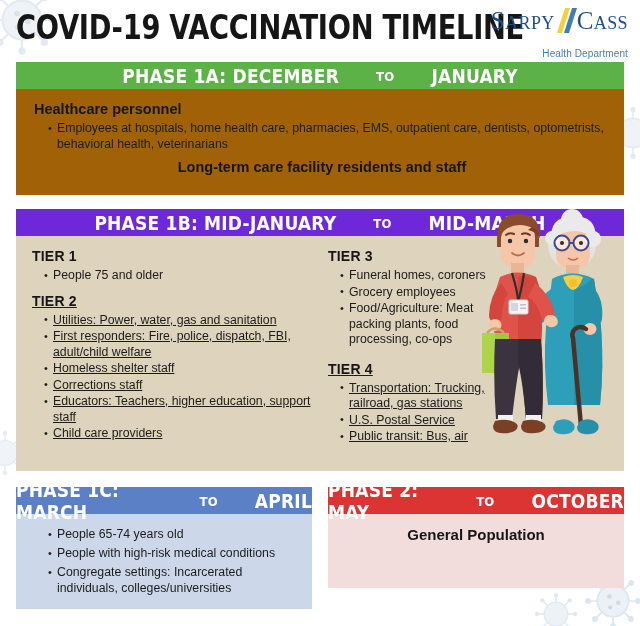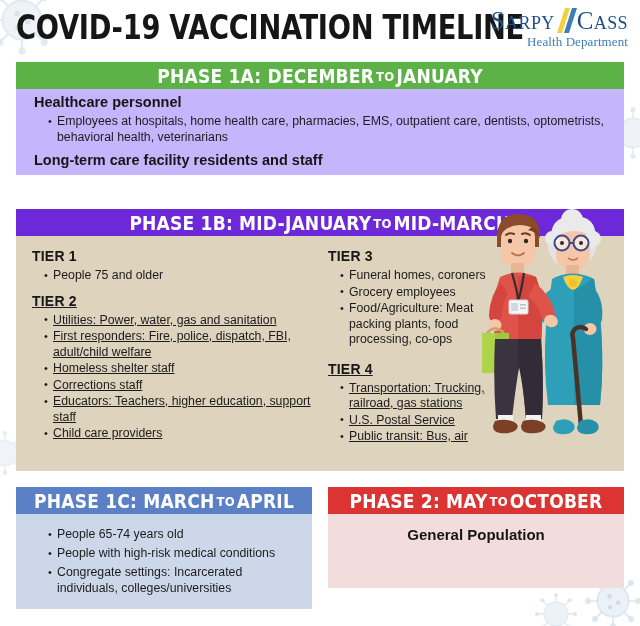--- a/index.html
+++ b/index.html
@@ -62,64 +62,65 @@
     font-variant: small-caps;
     font-weight: normal;
   }
   #logo-main .slash {
     display: inline-block;
     width: 22px;
     position: relative;
     vertical-align: baseline;
   }
   #logo-sub {
-    font-family: Liberation Serif, serif;
-    font-size: 13px;
+    font-family: Liberation Sans, sans-serif;
+    font-size: 10px;
     line-height: 15px;
     color: #3d7fb5;
     letter-spacing: 0.1px;
-    margin-top: 0;
+    margin-top: 12px;
   }
 
   
   .panel {
     position: absolute;
     overflow: hidden;
   }
   .panel-head {
     height: 27px;
     display: flex;
     align-items: center;
     justify-content: center;
     color: #ffffff;
     font-family: "Liberation Sans Narrow", "DejaVu Sans Condensed", "Liberation Sans", sans-serif;
     font-weight: bold;
     font-size: 19px;
     letter-spacing: 0.2px;
     text-transform: uppercase;
     position: relative;
     z-index: 3;
+    gap: 35px;
   }
   .panel-head .small {
     font-size: 13px;
     padding: 0 2px;
     position: relative;
     top: 1px;
   }
   .panel-body {
     position: relative;
     z-index: 2;
     padding: 9px 14px 8px 14px;
     color: #1c1c1c;
   }
 
   
   #phase1a { left: 16px; top: 62px; width: 608px; height: 133px; }
   #phase1a .panel-head { background: #5cb246; }
-  #phase1a .panel-body { background: #c4b5fd; height: 86px; box-sizing: border-box; padding-top: 4px; }
+  #phase1a .panel-body { background: #a16207; height: 106px; box-sizing: border-box; padding-top: 11px; }
 
   .group-title {
     font-weight: bold;
     font-size: 14.5px;
     line-height: 18px;
     margin: 0 0 3px 4px;
     color: #161616;
   }
   ul.bul {
     list-style: none;
@@ -308,21 +309,21 @@
     <div class="panel-head">
       <span>Phase 1A: December</span>
         <span class="small">to</span>
         <span>January</span>
     </div>
     <div class="panel-body">
       <div class="group-title">Healthcare personnel</div>
       <ul class="bul">
         <li>Employees at hospitals, home health care, pharmacies, EMS, outpatient care, dentists, optometrists, behavioral health, veterinarians</li>
       </ul>
-      <div class="group-title" style="margin-top:0;">Long-term care facility residents and staff</div>
+      <div class="group-title" style="margin-top:0;text-align:center;">Long-term care facility residents and staff</div>
     </div>
   </div>
 
   <div class="panel" id="phase1b">
     <div class="panel-head">
       <span>Phase 1B: Mid-January</span>
         <span class="small">to</span>
         <span>Mid-March</span>
     </div>
     <div class="panel-body">

